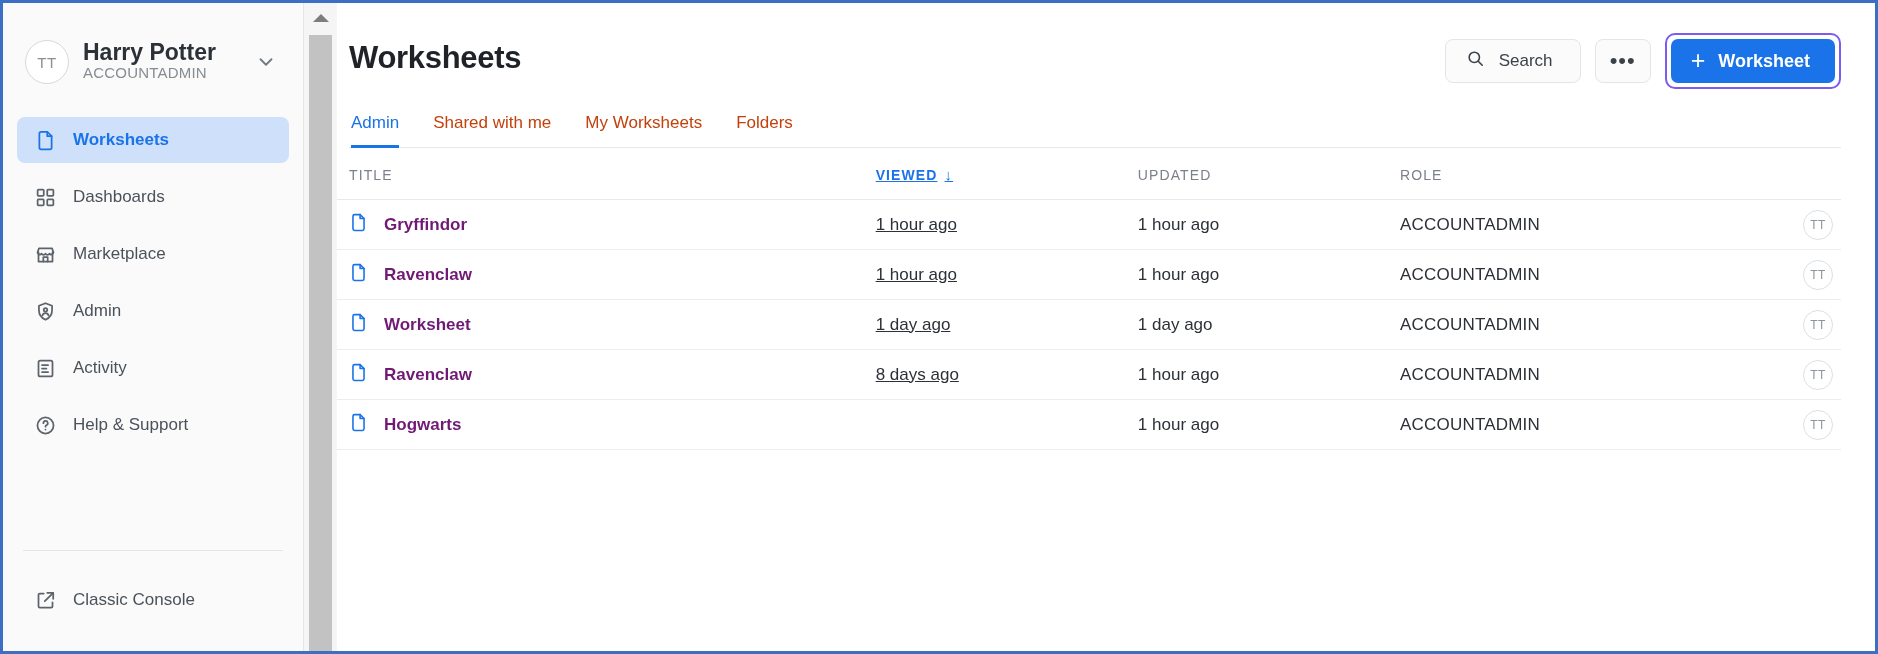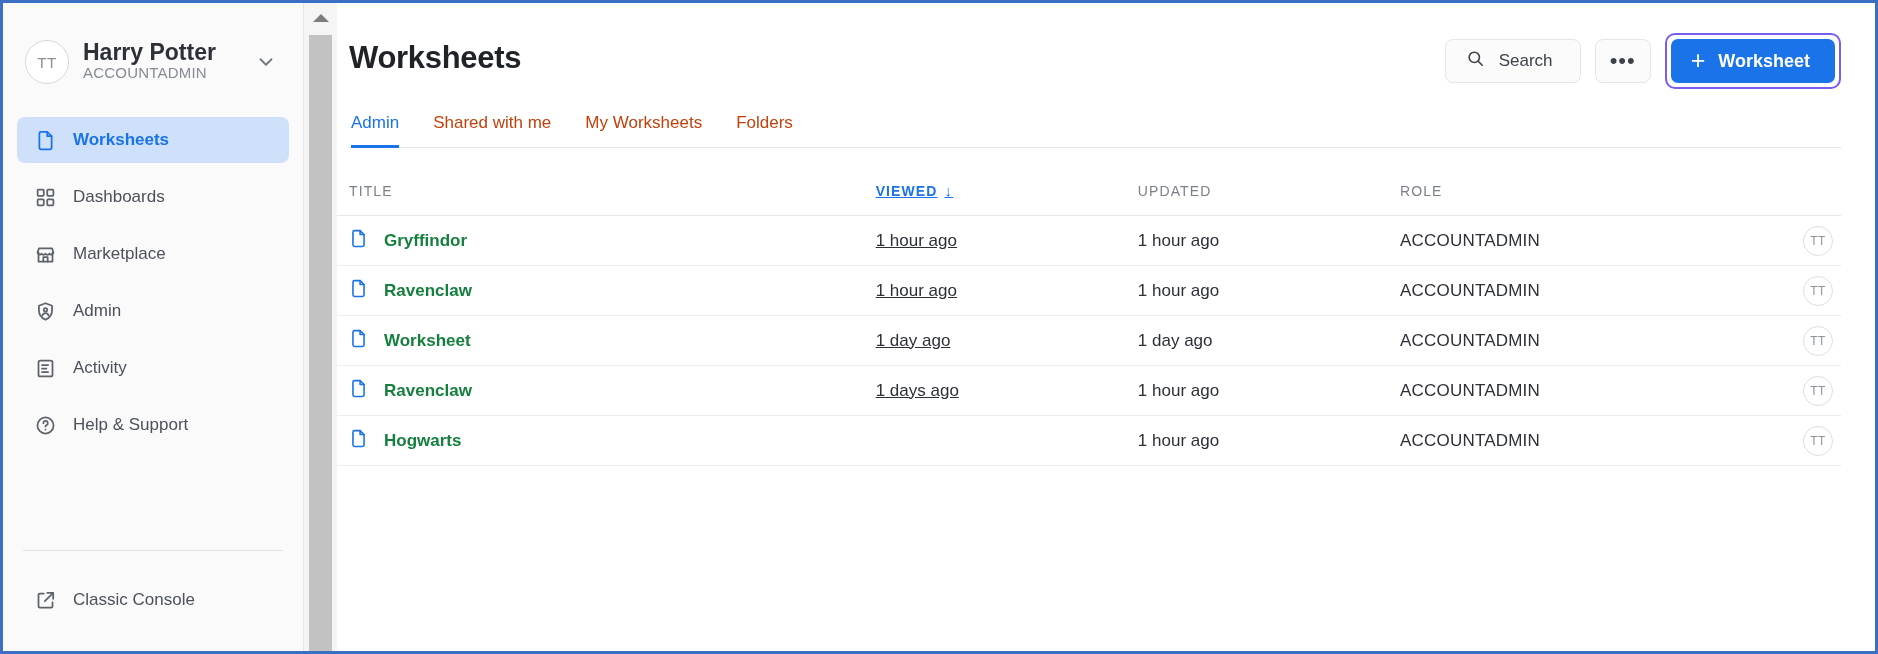--- a/index.html
+++ b/index.html
@@ -274,21 +274,21 @@
   }
   .tab.active {
     color: #1a73e8;
     border-bottom-color: #1a73e8;
   }
 
   
   table.wt {
     width: 100%;
     border-collapse: collapse;
-    margin-top: 34px;
+    margin-top: 18px;
     margin-left: 0;
     table-layout: fixed;
   }
   table.wt th {
     text-align: left;
     font-size: 14px;
     letter-spacing: 1.1px;
     color: #7b8189;
     font-weight: normal;
     padding: 0 0 16px 0;
@@ -319,21 +319,21 @@
   .col-role    { width: 280px; }
   .col-owner   { width: 90px; }
 
   .title-cell {
     display: flex;
     align-items: center;
     gap: 16px;
   }
   .title-cell .tname {
     font-weight: bold;
-    color: #15803d;
+    color: #701a75;
   }
   .avatar-sm {
     width: 28px;
     height: 28px;
     border-radius: 50%;
     border: 1px solid #dcdfe3;
     background: #ffffff;
     color: #8d939a;
     font-size: 12px;
     display: flex;
@@ -589,21 +589,21 @@
             <div class="title-cell">
               <span>
                 <svg width="19" height="19" viewBox="0 0 24 24" fill="none" stroke="#1a73e8" stroke-width="2" stroke-linecap="round" stroke-linejoin="round">
                     <path d="M14 2H7a2 2 0 0 0-2 2v16a2 2 0 0 0 2 2h10a2 2 0 0 0 2-2V7z"></path>
                     <polyline points="14 2 14 7 19 7"></polyline>
                   </svg>
               </span>
               <span class="tname">Ravenclaw</span>
             </div>
           </td>
-          <td class="col-viewed">1 days ago</td>
+          <td class="col-viewed">8 days ago</td>
           <td class="col-updated">1 hour ago</td>
           <td class="col-role role-cell">ACCOUNTADMIN</td>
           <td class="col-owner">
             <div class="owner-wrap">
                 <div class="avatar-sm">TT</div>
               </div>
           </td>
         </tr>
 
         <tr>

